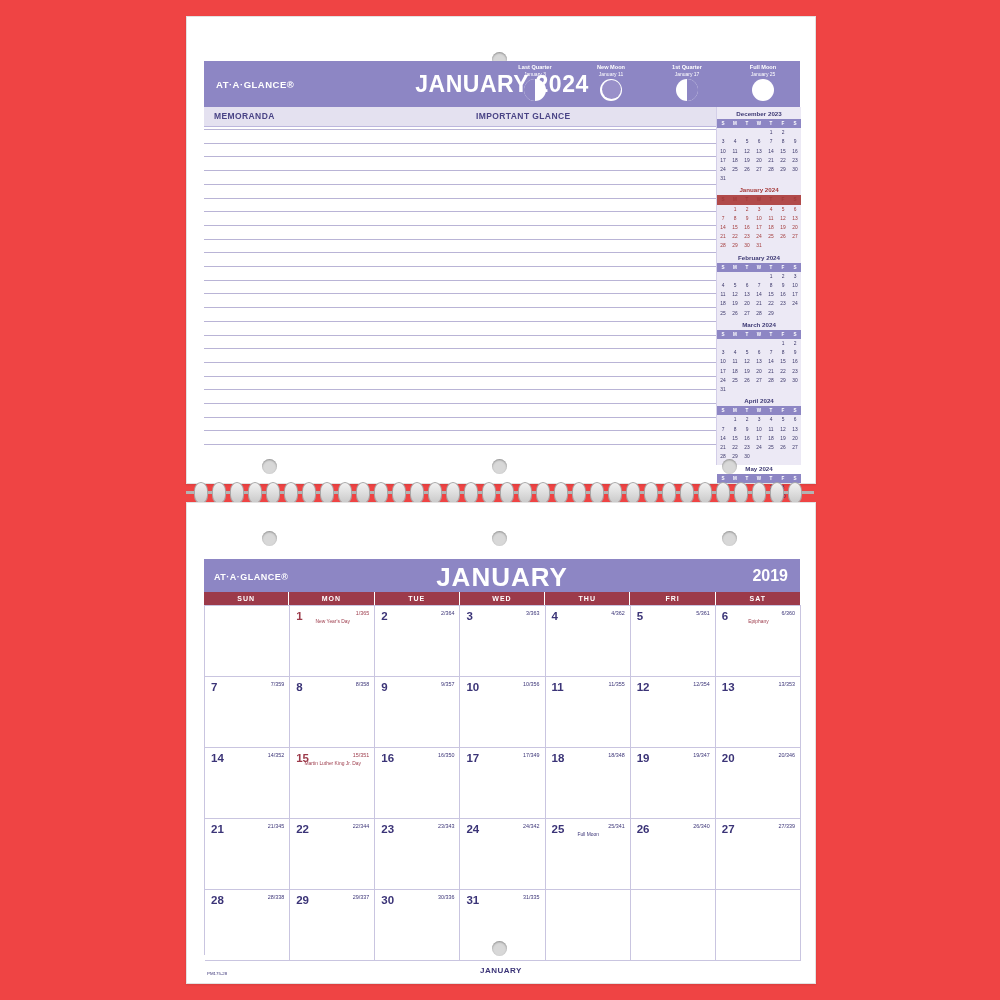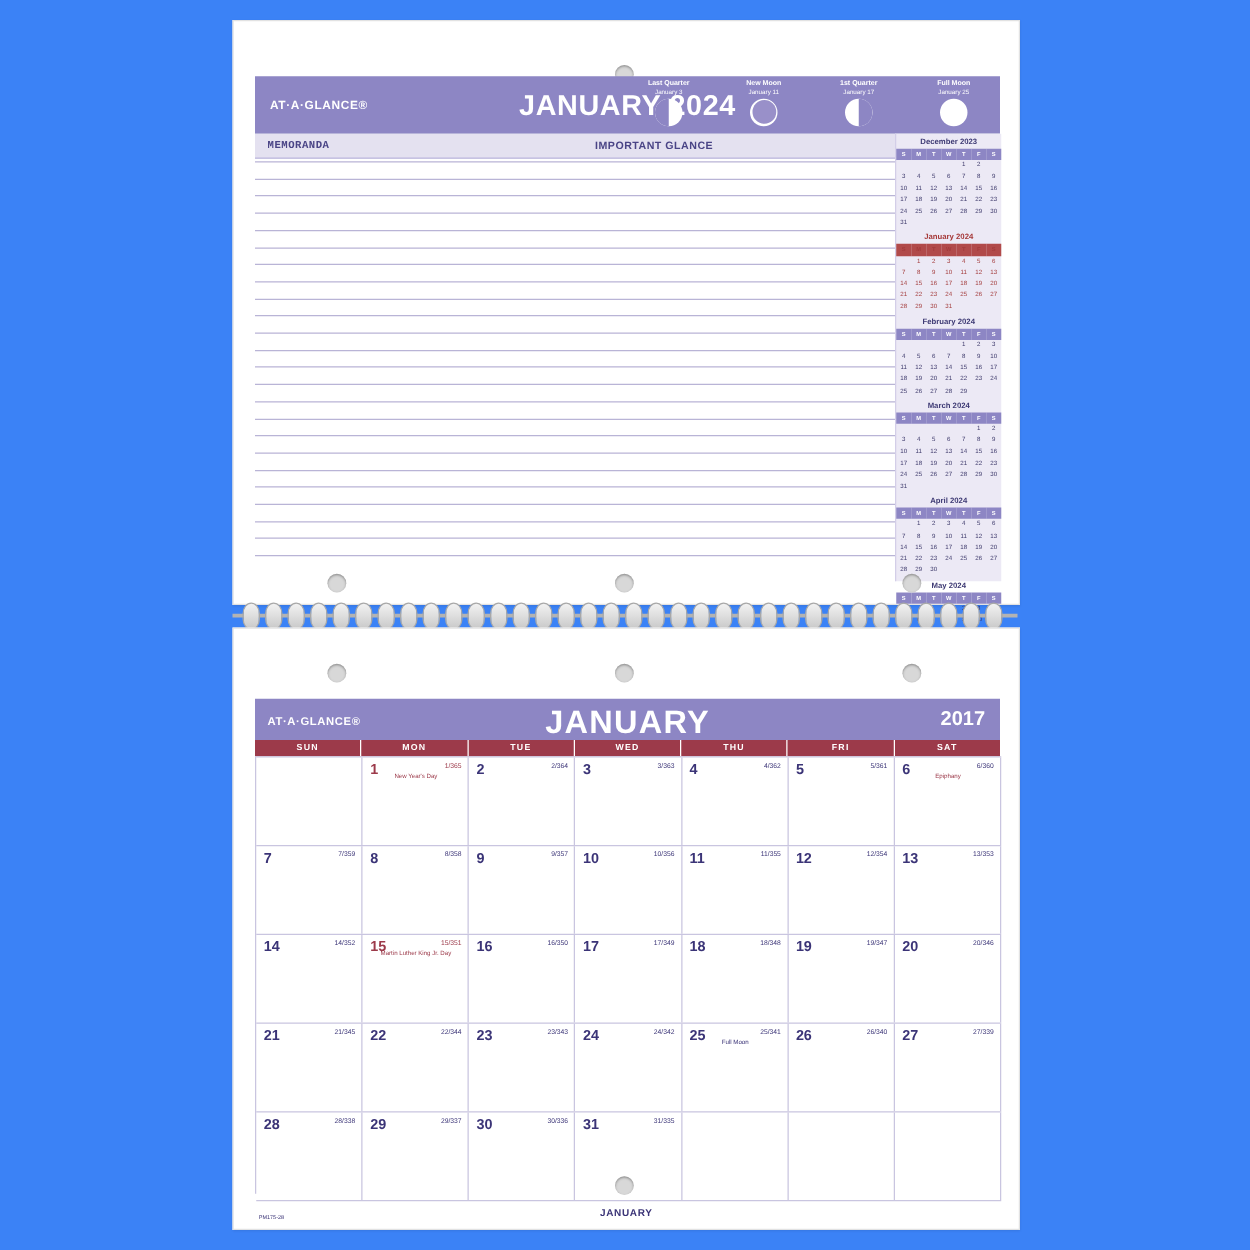--- a/index.html
+++ b/index.html
@@ -1,35 +1,35 @@
 <!DOCTYPE html>
 <html><head>
 <meta charset="utf-8">
 <style>
   html,body{margin:0;padding:0;background:#ffffff;}
   body{width:1000px;height:1000px;font-family:"Liberation Sans",sans-serif;overflow:hidden;}
-  .page{position:relative;width:1000px;height:1000px;background:#3b82f6;}
+  .page{position:relative;width:1000px;height:1000px;background:#ef4444;}
 
   
   .top-sheet{position:absolute;left:186px;top:16px;width:628px;height:466px;background:#ffffff;border:1px solid #e2e2e2;box-shadow:0 1px 2px rgba(0,0,0,.10);}
   .top-hole{position:absolute;width:15px;height:15px;border-radius:50%;background:#d8d8d8;box-shadow:inset 0 1px 2px rgba(0,0,0,.35);}
   .header-band{position:absolute;left:17px;top:44px;width:596px;height:46px;background:#8d86c4;}
   .brand{position:absolute;left:12px;top:18px;color:#ffffff;font-size:9.5px;font-weight:bold;letter-spacing:.5px;}
   .month-title{position:absolute;left:0;right:0;top:10px;text-align:center;color:#ffffff;font-size:23px;font-weight:bold;letter-spacing:.5px;}
   .moons{position:absolute;right:6px;top:3px;display:flex;gap:14px;}
   .moon{width:62px;text-align:center;color:#ffffff;}
   .moon .mn{font-size:5.6px;font-weight:bold;line-height:1.25;}
   .moon .md{font-size:5px;line-height:1.2;}
   .moon .mglyph{margin:2px auto 0;width:22px;height:22px;border-radius:50%;background:#ffffff;position:relative;overflow:hidden;}
   .mg-last::after{content:"";position:absolute;left:0;top:0;width:50%;height:100%;background:#8d86c4;}
   .mg-new::after{content:"";position:absolute;left:1.5px;top:1.5px;width:19px;height:19px;border-radius:50%;background:#9990c9;}
   .mg-first::after{content:"";position:absolute;right:0;top:0;width:50%;height:100%;background:#8d86c4;}
 
   .memo-band{position:absolute;left:17px;top:90px;width:596px;height:19px;background:#e4e1f0;border-bottom:1px solid #bcb6dd;}
-  .memo-lbl{position:absolute;left:10px;top:4px;font-size:8.5px;font-weight:bold;color:#4a4486;letter-spacing:.4px;font-family:Liberation Mono, monospace;}
+  .memo-lbl{position:absolute;left:10px;top:4px;font-size:8.5px;font-weight:bold;color:#4a4486;letter-spacing:.4px;}
   .imp-lbl{position:absolute;left:272px;top:4px;font-size:8.5px;font-weight:bold;color:#4a4486;letter-spacing:.4px;}
 
   .lines{position:absolute;left:17px;top:112px;width:512px;height:330px;}
   .lines .ln{position:absolute;left:0;width:512px;height:1px;background:#b9b4d6;}
 
   
   .mini-col{position:absolute;left:529px;top:90px;width:84px;height:358px;background:#ece9f5;border-left:1px solid #d3cee8;}
   .mini{position:relative;width:84px;}
   .mini-title{text-align:center;font-size:6.2px;font-weight:bold;color:#3e3a74;padding:3px 0 2px;}
   .mini-title.red{color:#a63a3a;}
@@ -582,21 +582,21 @@
 
   <div class="bot-sheet">
 
     <div class="bot-hole" style="left:75px;top:28px;"></div>
     <div class="bot-hole" style="left:305px;top:28px;"></div>
     <div class="bot-hole" style="left:535px;top:28px;"></div>
 
     <div class="bot-header">
       <div class="bot-brand">AT·A·GLANCE®</div>
       <div class="bot-month">JANUARY</div>
-      <div class="bot-year">2017</div>
+      <div class="bot-year">2019</div>
     </div>
 
     <div class="dow-row" id="dow-row">
         <div class="dow">SUN</div>
         <div class="dow">MON</div>
         <div class="dow">TUE</div>
         <div class="dow">WED</div>
         <div class="dow">THU</div>
         <div class="dow">FRI</div>
         <div class="dow">SAT</div>

